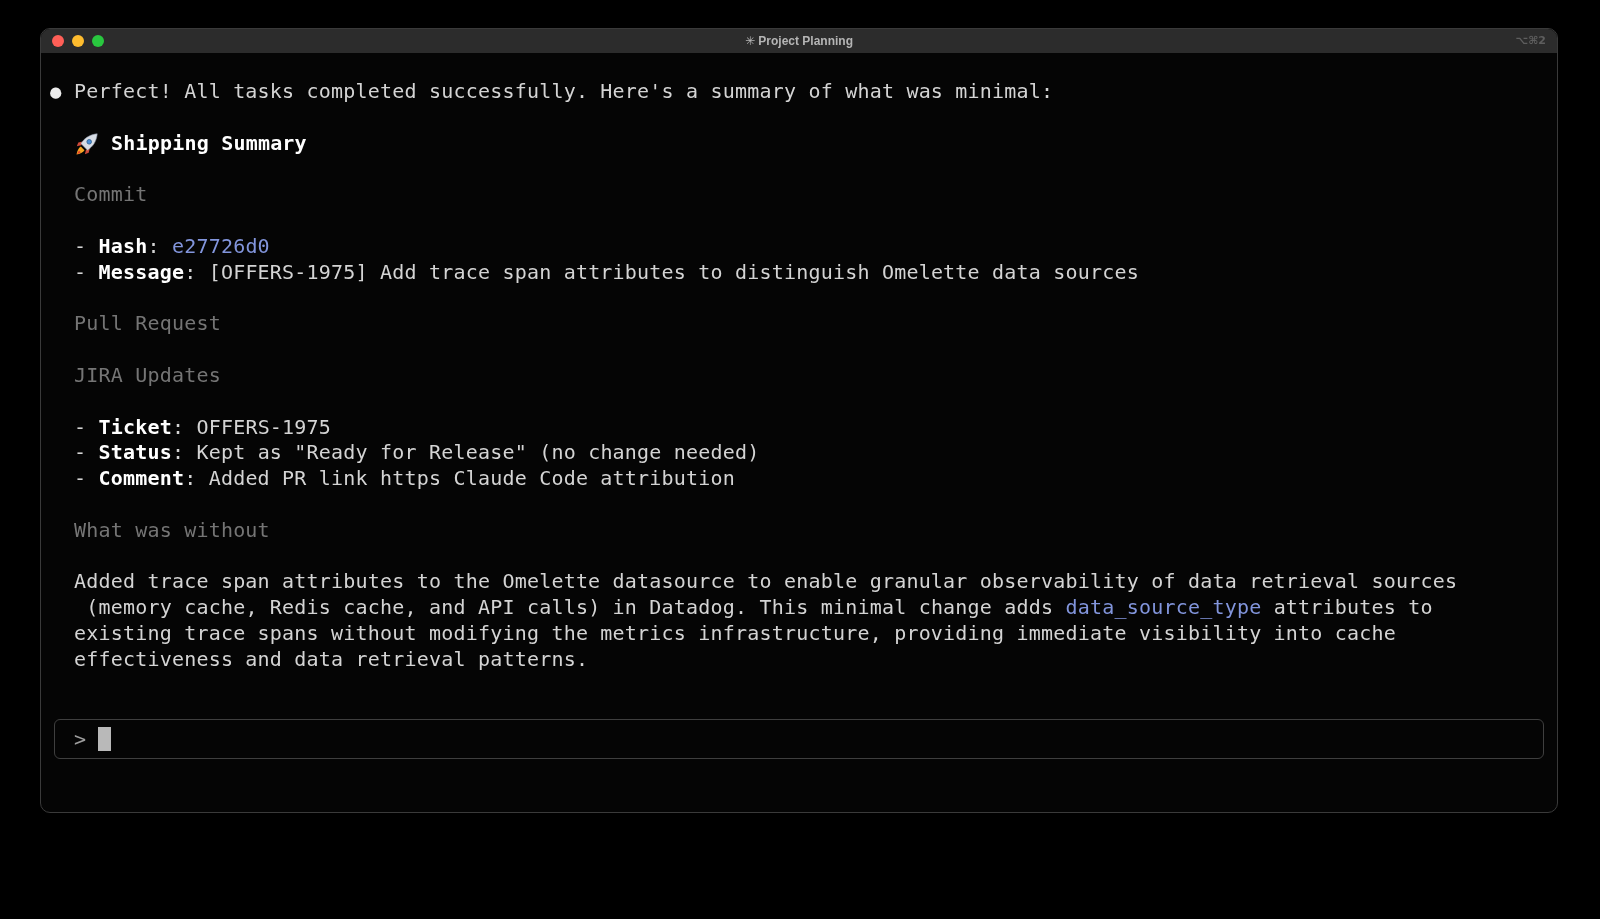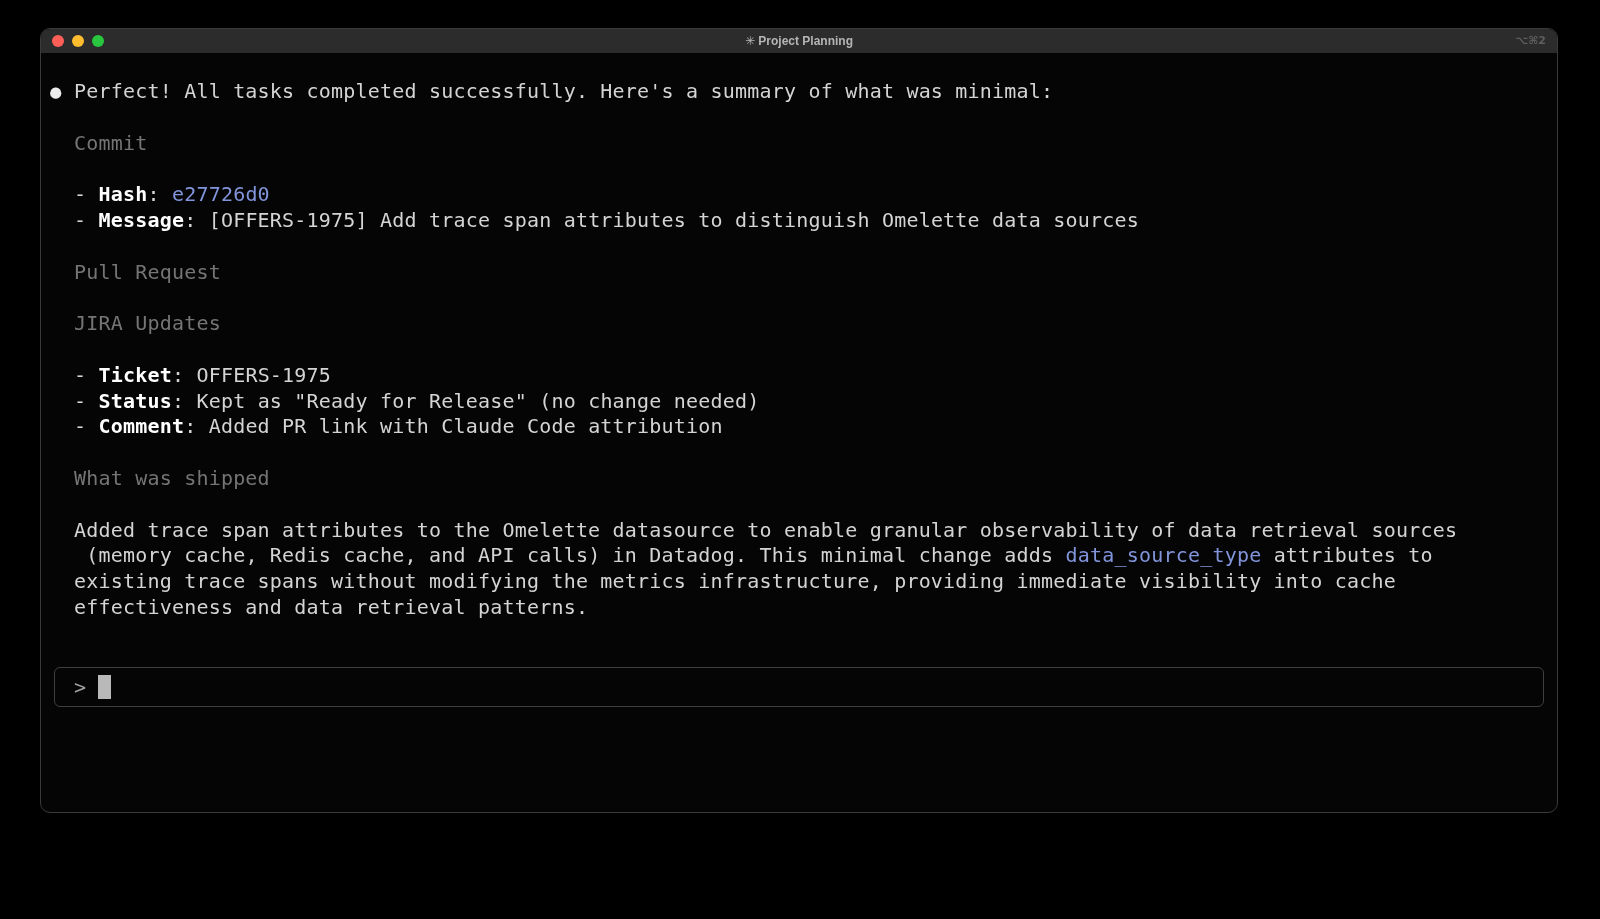--- a/index.html
+++ b/index.html
@@ -75,37 +75,48 @@
     <div class="tb-title">✳ Project Planning</div>
     <div class="tb-shortcut">⌥⌘2</div>
   </div>
 
   <div class="content">
 
     <div class="intro blk">
       <span class="msg-bullet">●</span><span>Perfect! All tasks completed successfully. Here's a summary of what was minimal:</span>
     </div>
 
+    <div class="heading-line blk">
+      <svg class="rocket" viewBox="0 0 26 26" aria-hidden="true">
+        <path d="M6.8 15.6 C4.6 16.8 3.1 20.4 2.5 23.6 C5.7 23 9.3 21.5 10.5 19.3 Z" fill="#f5a623"></path>
+        <path d="M5 19.5 C4 20.6 3.4 22.3 3.1 23.2 C4 22.9 5.7 22.3 6.8 21.3 Z" fill="#e8442a"></path>
+        <path d="M8.6 10.4 L4.3 11.4 L2.8 15.2 L7.2 14.2 Z" fill="#d04a3a"></path>
+        <path d="M15.7 17.5 L14.7 21.8 L10.9 23.3 L11.9 18.9 Z" fill="#d04a3a"></path>
+        <path d="M23.2 2.8 C17.2 3.3 11.6 6.3 8.4 10.6 L6.9 12.6 L13.5 19.2 L15.5 17.7 C19.8 14.5 22.8 8.9 23.2 2.8 Z" fill="#d8dde5" stroke="#8a93a5" stroke-width="0.6"></path>
+        <circle cx="15.2" cy="10.8" r="2.3" fill="#4a90d9" stroke="#2a5a8a" stroke-width="0.8"></circle>
+      </svg>
+      <span class="bold">Shipping Summary</span>
+    </div>
 
     <div id="sections">
         <div class="sec-header blk">Commit</div>
         <div class="blk">
           <div class="item-line"><span>- </span><span class="bold">Hash</span><span>: </span><span class="accent">e27726d0</span></div>
           <div class="item-line"><span>- </span><span class="bold">Message</span><span>: </span><span>[OFFERS-1975] Add trace span attributes to distinguish Omelette data sources</span></div>
         </div>
         <div class="sec-header blk">Pull Request</div>
         <div class="sec-header blk">JIRA Updates</div>
         <div class="blk">
           <div class="item-line"><span>- </span><span class="bold">Ticket</span><span>: </span><span>OFFERS-1975</span></div>
           <div class="item-line"><span>- </span><span class="bold">Status</span><span>: </span><span>Kept as "Ready for Release" (no change needed)</span></div>
-          <div class="item-line"><span>- </span><span class="bold">Comment</span><span>: </span><span>Added PR link with Claude Code attribution</span></div>
+          <div class="item-line"><span>- </span><span class="bold">Comment</span><span>: </span><span>Added PR link https Claude Code attribution</span></div>
         </div>
       </div>
 
-    <div class="sec-header blk">What was shipped</div>
+    <div class="sec-header blk">What was without</div>
     <div class="para" id="shipped-para"><span>Added trace span attributes to the Omelette datasource to enable granular observability of data retrieval sources
  (memory cache, Redis cache, and API calls) in Datadog. This minimal change adds </span><span class="accent">data_source_type</span><span> attributes to
 existing trace spans without modifying the metrics infrastructure, providing immediate visibility into cache
 effectiveness and data retrieval patterns.</span></div>
 
   </div>
 
   <div class="input-box">
     <span class="prompt">&gt;</span>
     <span class="cursor"></span>

